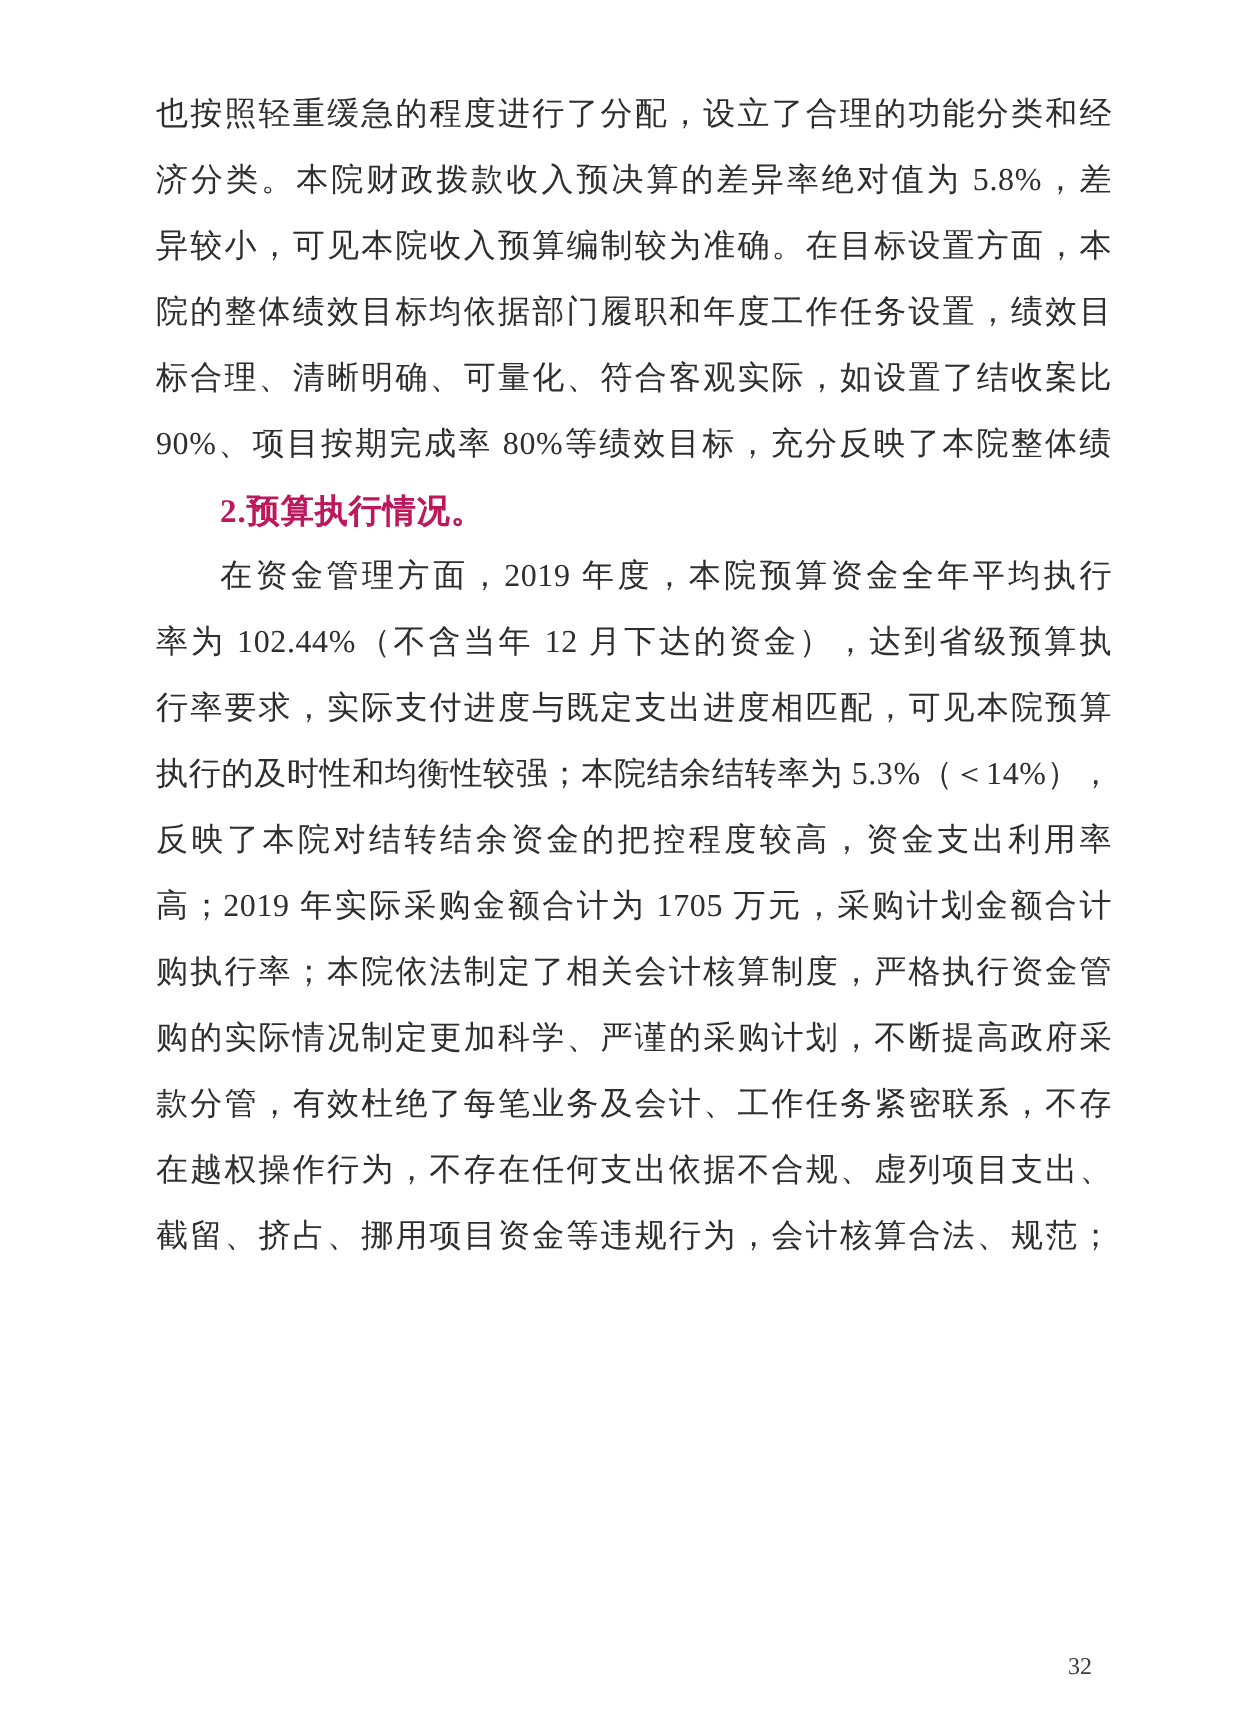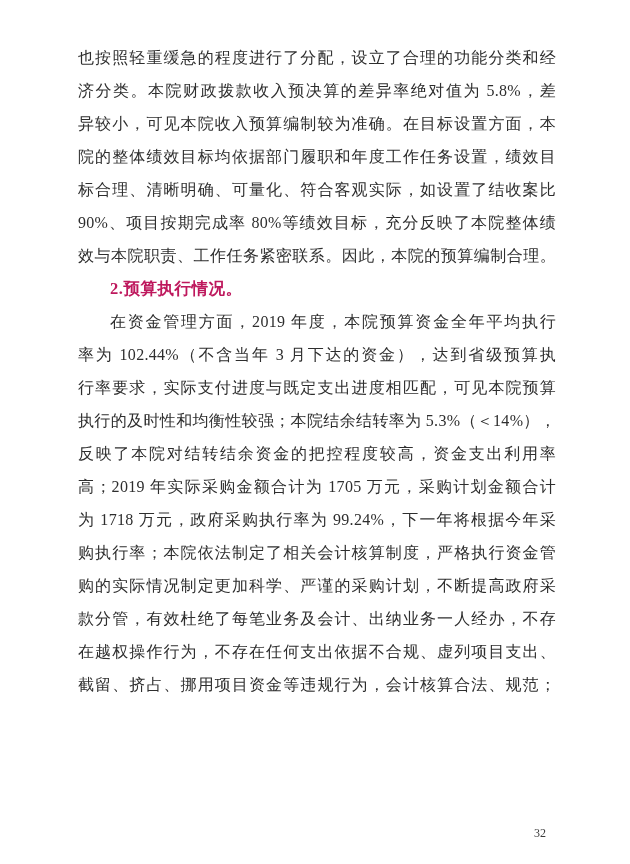--- a/index.html
+++ b/index.html
@@ -70,36 +70,34 @@
 
   <div class="text-block">
 
     <div>
       <div class="line">也按照轻重缓急的程度进行了分配，设立了合理的功能分类和经</div>
       <div class="line">济分类。本院财政拨款收入预决算的差异率绝对值为 5.8%，差</div>
       <div class="line">异较小，可见本院收入预算编制较为准确。在目标设置方面，本</div>
       <div class="line">院的整体绩效目标均依据部门履职和年度工作任务设置，绩效目</div>
       <div class="line">标合理、清晰明确、可量化、符合客观实际，如设置了结收案比</div>
       <div class="line">90%、项目按期完成率 80%等绩效目标，充分反映了本院整体绩</div>
-      <div class="line">效与本院职责、工作任务紧密联系。因此，本院的预算编制合理。</div>
     </div>
 
     <div class="heading-line">2.预算执行情况。</div>
 
     <div>
       <div class="line indent">在资金管理方面，2019 年度，本院预算资金全年平均执行</div>
-      <div class="line">率为 102.44%（不含当年 3 月下达的资金），达到省级预算执</div>
+      <div class="line">率为 102.44%（不含当年 12 月下达的资金），达到省级预算执</div>
       <div class="line">行率要求，实际支付进度与既定支出进度相匹配，可见本院预算</div>
       <div class="line">执行的及时性和均衡性较强；本院结余结转率为 5.3%（＜14%），</div>
       <div class="line">反映了本院对结转结余资金的把控程度较高，资金支出利用率</div>
       <div class="line">高；2019 年实际采购金额合计为 1705 万元，采购计划金额合计</div>
-      <div class="line">为 1718 万元，政府采购执行率为 99.24%，下一年将根据今年采</div>
       <div class="line">购执行率；本院依法制定了相关会计核算制度，严格执行资金管</div>
       <div class="line">购的实际情况制定更加科学、严谨的采购计划，不断提高政府采</div>
-      <div class="line">款分管，有效杜绝了每笔业务及会计、出纳业务一人经办，不存</div>
+      <div class="line">款分管，有效杜绝了每笔业务及会计、工作任务紧密联系，不存</div>
       <div class="line">在越权操作行为，不存在任何支出依据不合规、虚列项目支出、</div>
       <div class="line">截留、挤占、挪用项目资金等违规行为，会计核算合法、规范；</div>
     </div>
 
   </div>
 
   <div class="page-number">32</div>
 
 </div>
 

